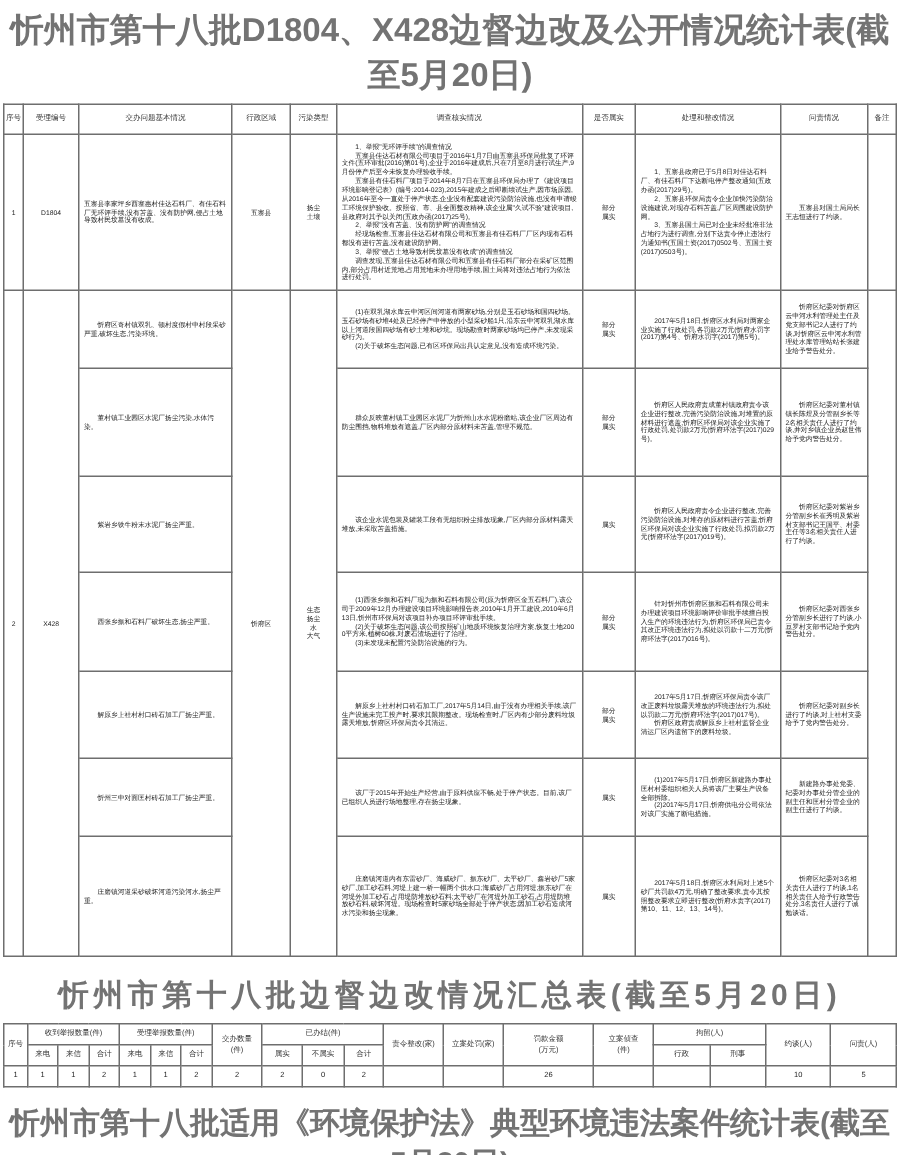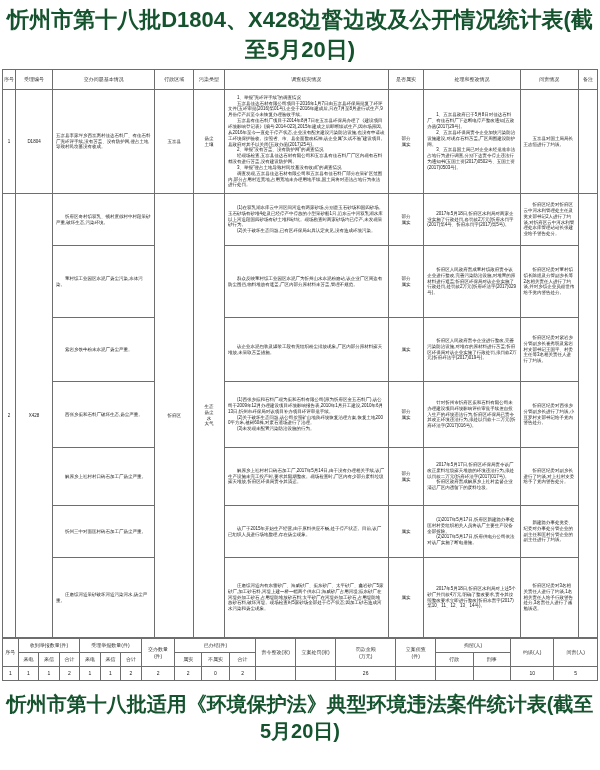--- a/index.html
+++ b/index.html
@@ -1,18 +1,18 @@
 <!DOCTYPE html>
 <html><head>
 <meta charset="utf-8">
 <style>
   html,body{margin:0;padding:0;background:#fff;}
   body{width:600px;height:770px;font-family:"Liberation Sans",sans-serif;color:#000;overflow:hidden;}
   .page{width:600px;}
-  .t-title{font-weight:bold;text-align:center;color:#14532d;}
+  .t-title{font-weight:bold;text-align:center;color:#737373;}
   .title1{font-size:22px;margin:5px 2px 4px;letter-spacing:0px;}
   .title2{font-size:20px;margin:12px 2px 5px;letter-spacing:3px;}
   .title3{font-size:20px;margin:10px 2px 5px;letter-spacing:0px;}
   table{border-collapse:collapse;table-layout:fixed;width:596px;margin:0 auto;}
   td{border:1px solid #6e6e6e;font-size:4.5px;line-height:1.3;text-align:center;
      vertical-align:middle;padding:1px;word-break:break-all;overflow:hidden;color:#1a1a1a;}
   .hd{font-size:5px;color:#333;}
   .left{text-align:left;white-space:pre-line;padding:2px 3px;}
   .mid{white-space:pre-line;}
   .t1 tr.hr{height:20px;}
@@ -140,20 +140,21 @@
     <tr class="s7">
       <td class="left">　　庄磨镇河道采砂破坏河道污染河水,扬尘严重。</td>
       <td class="left">　　庄磨镇河道内有东雷砂厂、海威砂厂、振东砂厂、太平砂厂、鑫岩砂厂5家砂厂,加工砂石料,河堤上建一桥一幅两个供水口;海威砂厂占用河堤;振东砂厂在河堤外加工砂石,占用堤防堆放砂石料;太平砂厂在河堤外加工砂石,占用堤防堆放砂石料,破坏河堤。现场检查时5家砂场全部处于停产状态;因加工砂石造成河水污染和扬尘现象。</td>
       <td class="mid">属实</td>
       <td class="left">　　2017年5月18日,忻府区水利局对上述5个砂厂共罚款4万元,明确了整改要求,责令其按照整改要求立即进行整改(忻府水责字(2017)第10、11、12、13、14号)。</td>
       <td class="left">　　忻府区纪委对3名相关责任人进行了约谈,1名相关责任人给予行政警告处分,3名责任人进行了诫勉谈话。</td>
     </tr>
   </tbody>
     </table>
 
+  <div class="t-title title2">忻州市第十八批边督边改情况汇总表(截至5月20日)</div>
 
   <table class="t2">
     <colgroup>
       <col style="width:2.6%">
         <col style="width:3.4%">
         <col style="width:3.4%">
         <col style="width:3.4%">
       <col style="width:3.4%">
         <col style="width:3.4%">
         <col style="width:3.4%">

